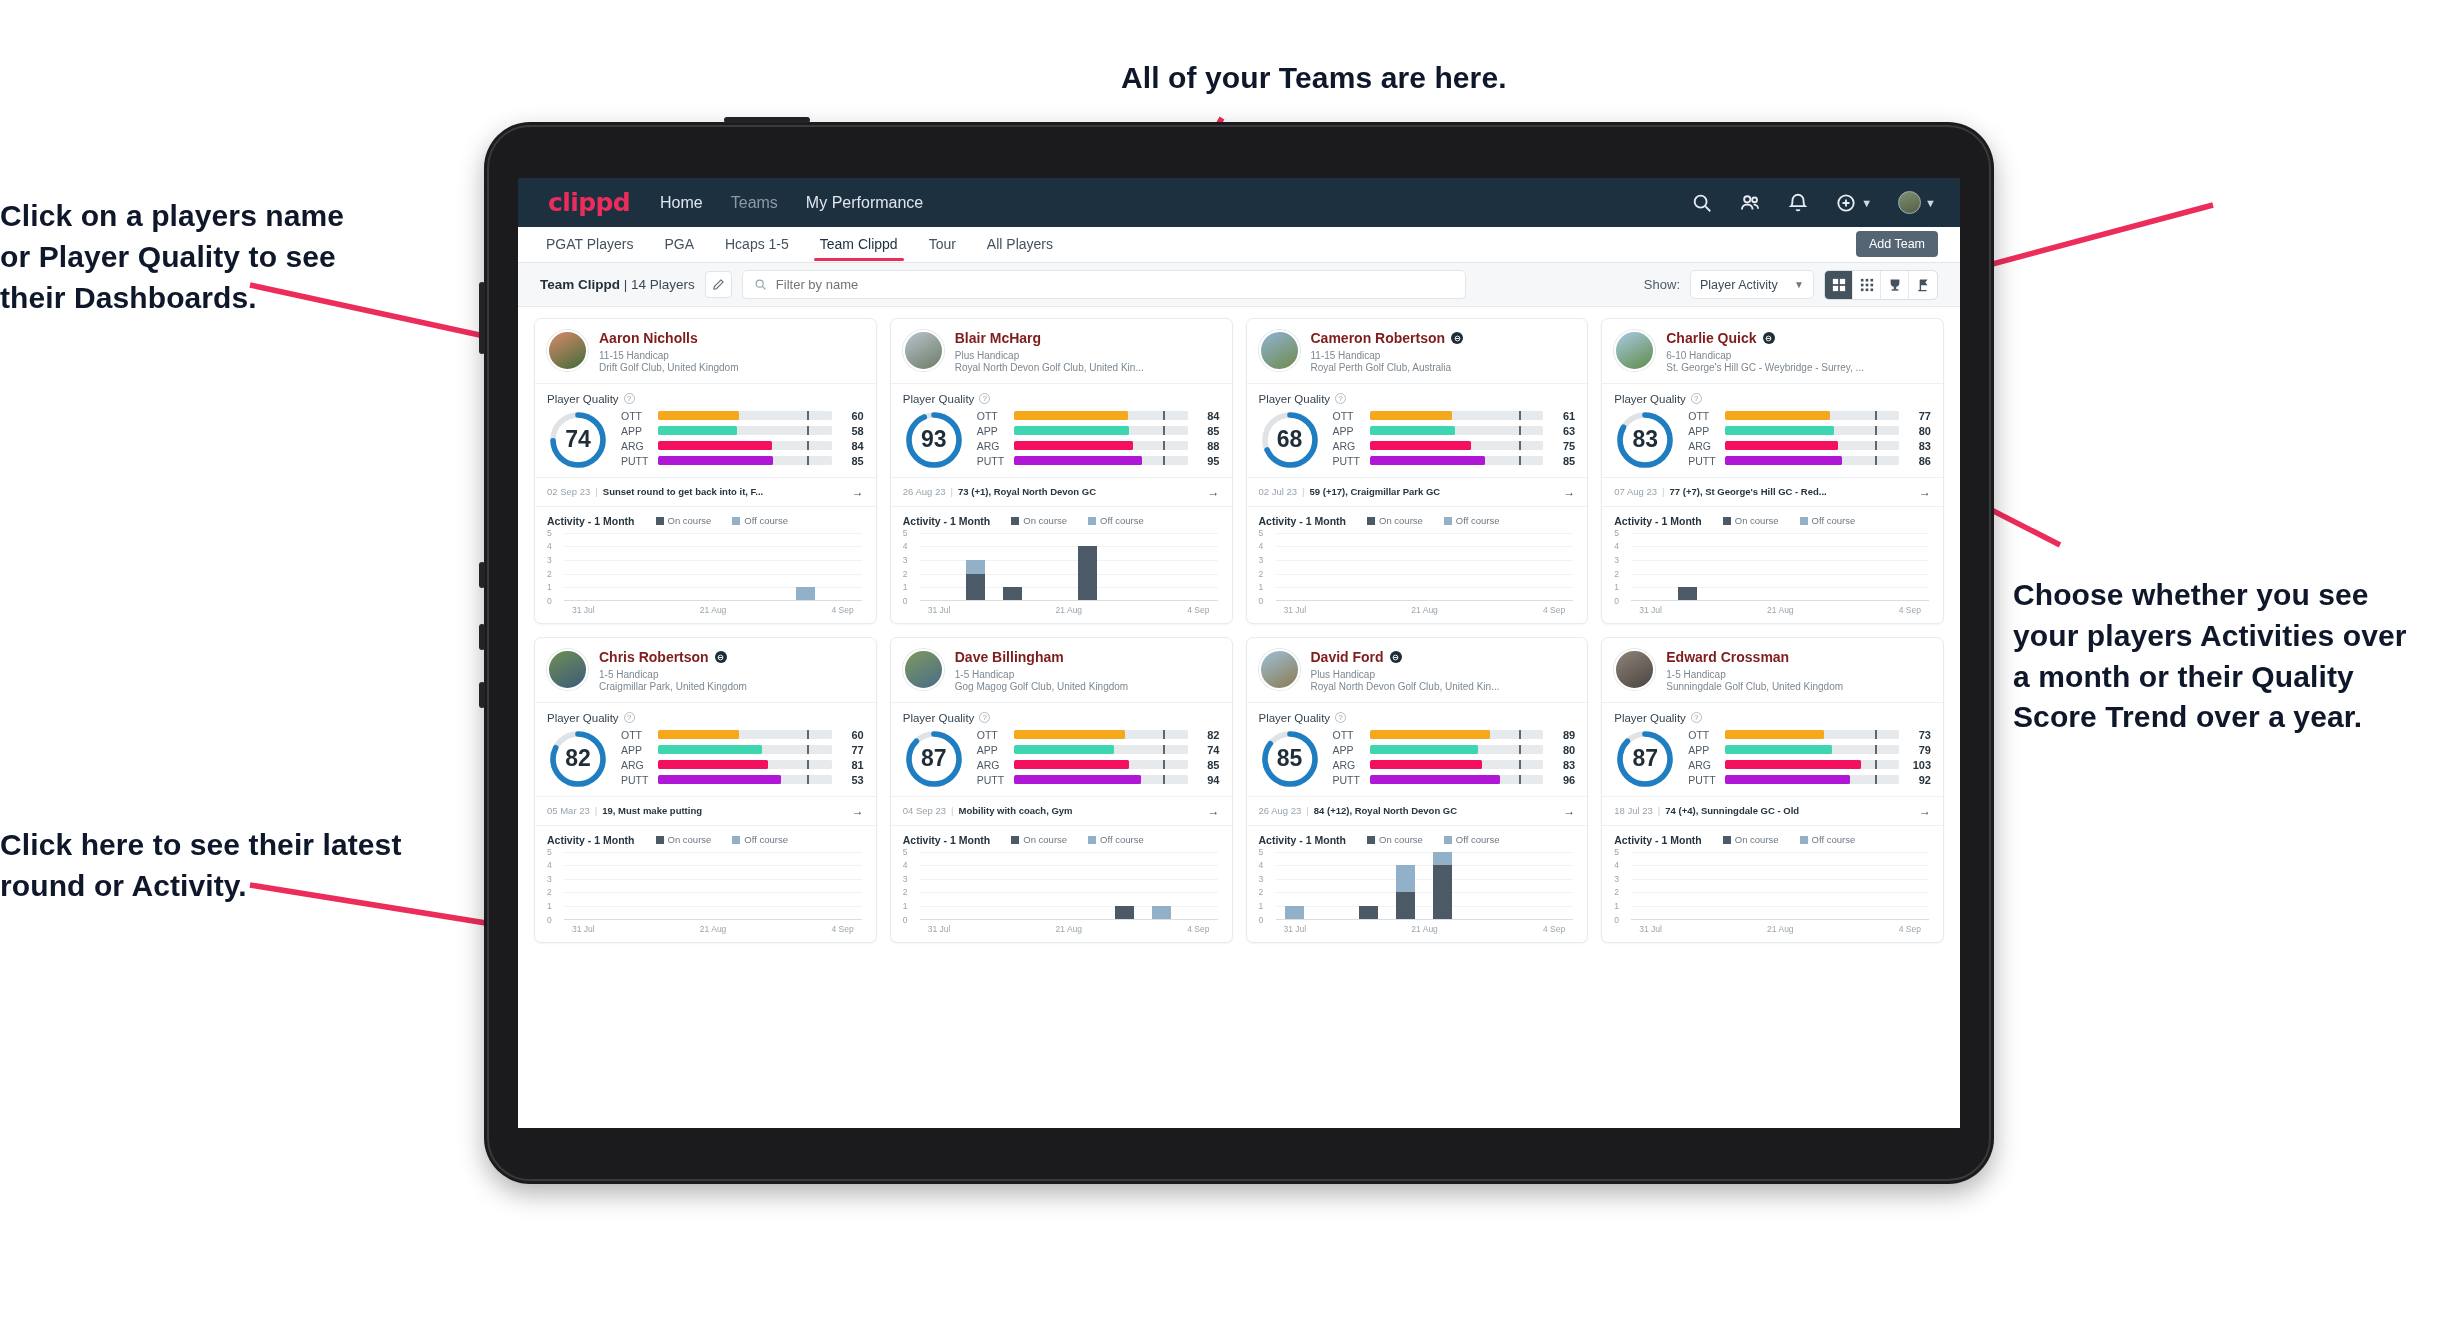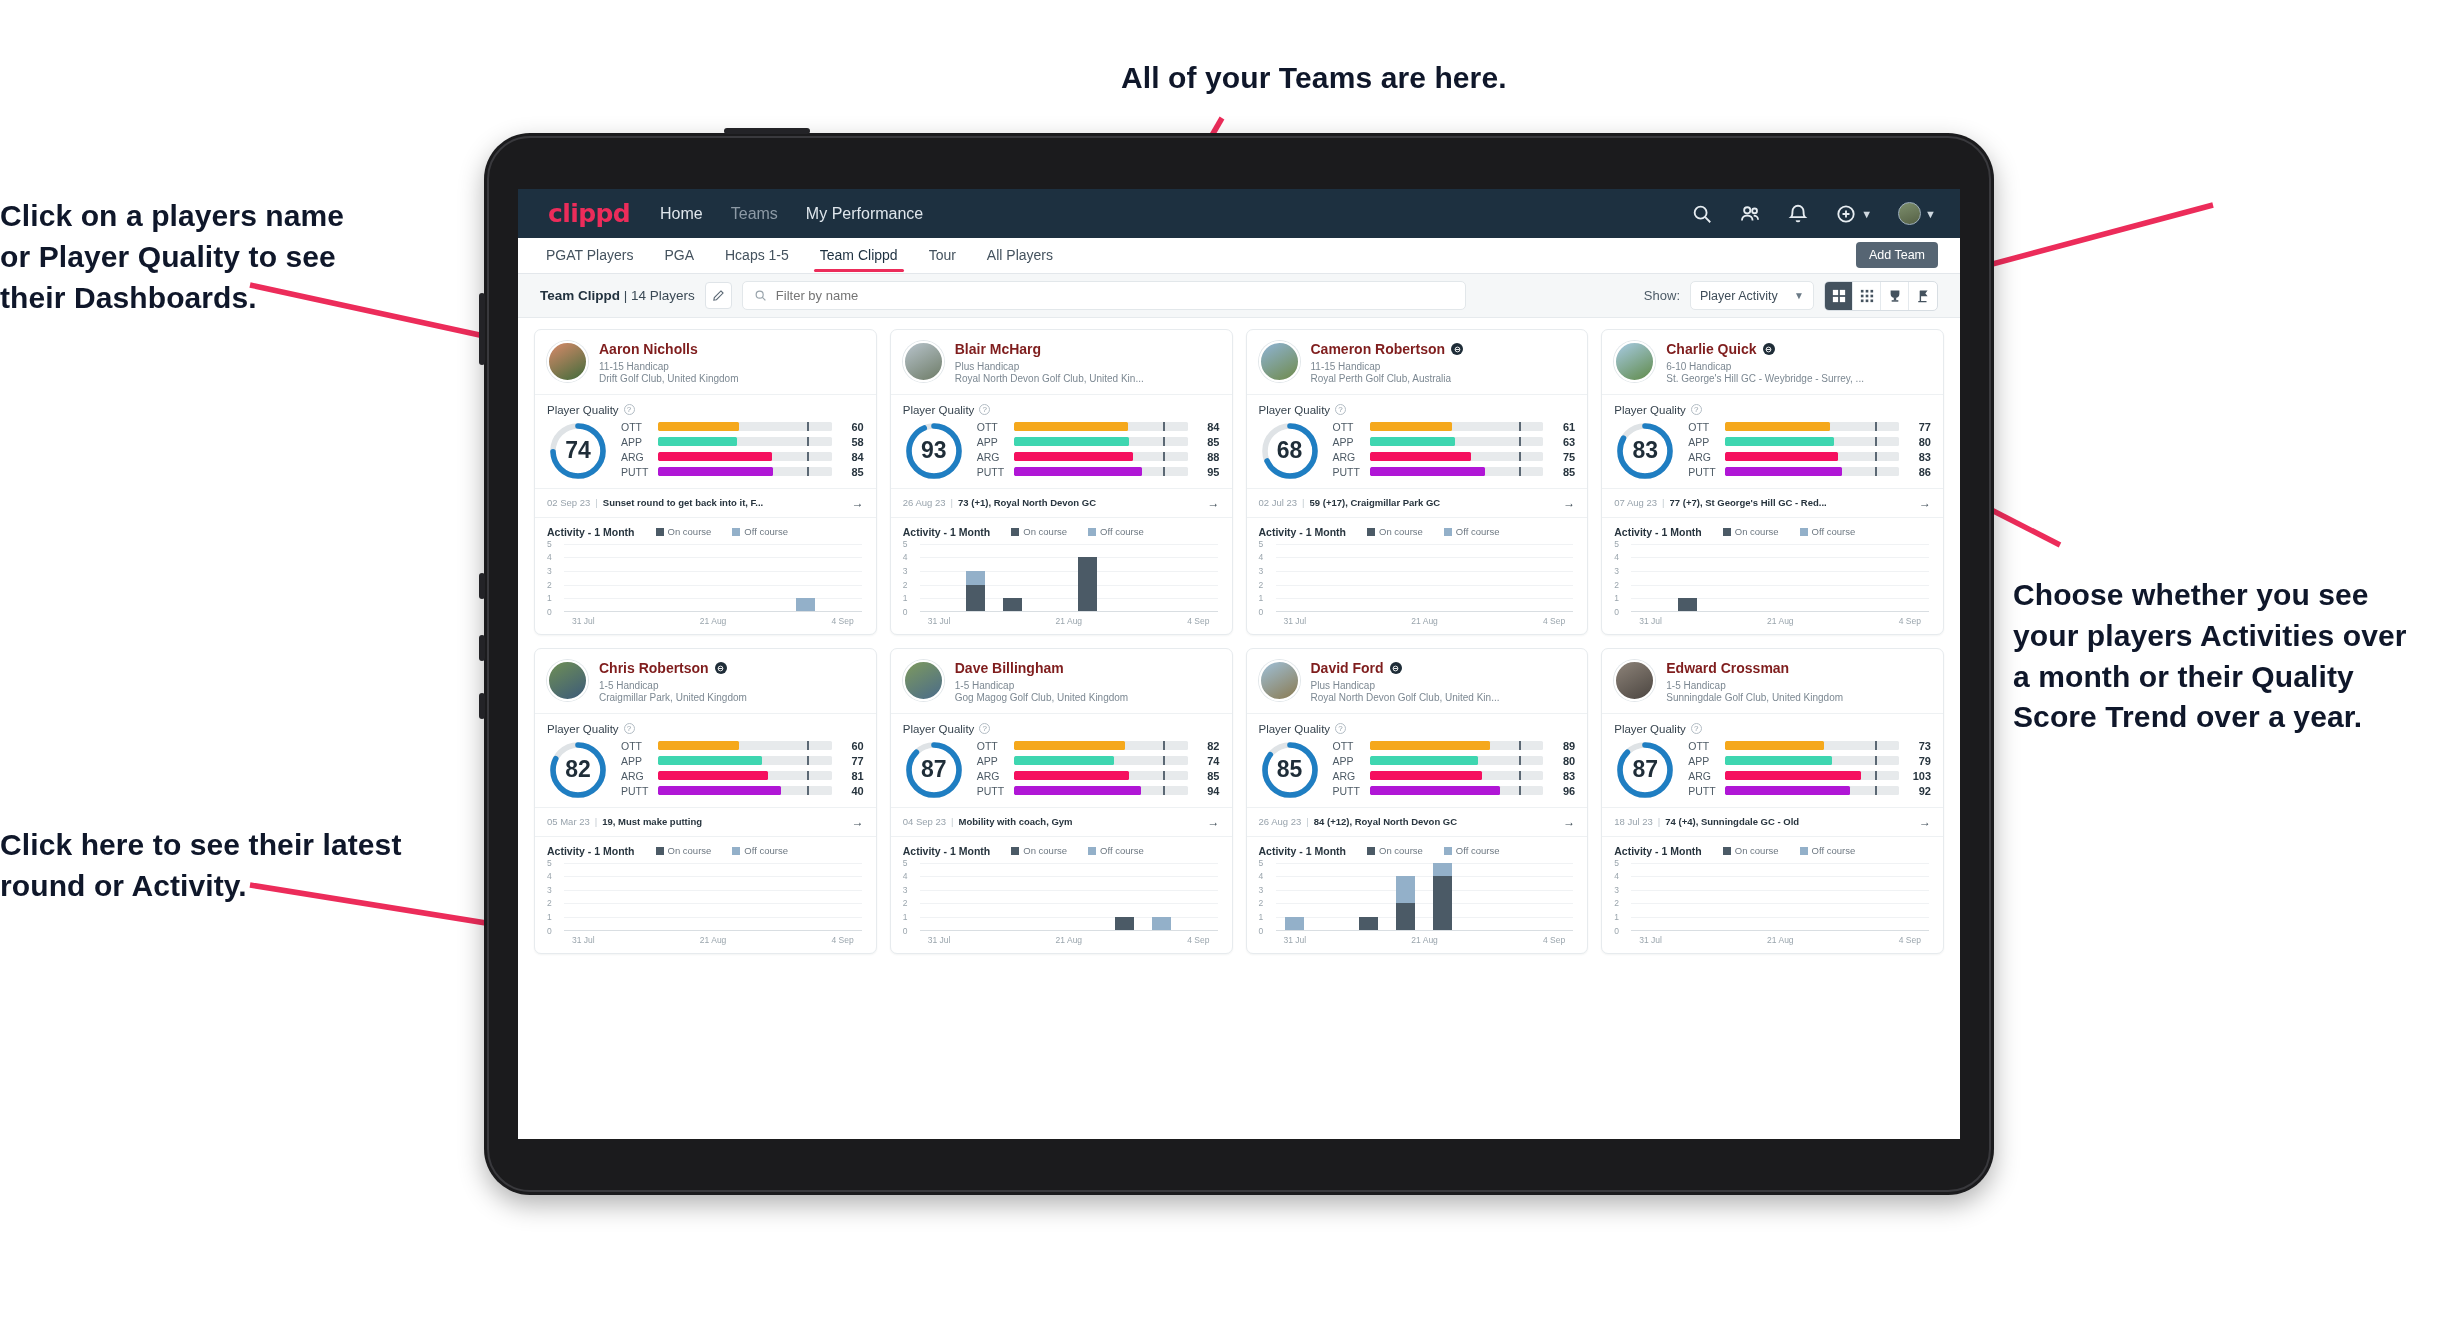--- a/index.html
+++ b/index.html
@@ -7,21 +7,21 @@
     font-family:"Liberation Sans",sans-serif;overflow:hidden;}
   #root{position:relative;width:2452px;height:1319px;}
 
   
   .anno{position:absolute;color:#0f172a;font-size:30px;line-height:1.36;
         letter-spacing:.1px;white-space:pre-line;font-weight:bold;}
   svg.arrows{position:absolute;left:0;top:0;width:2452px;height:1319px;
         pointer-events:none;}
 
   
-  #tablet{position:absolute;left:484px;top:133px;width:1510px;height:1062px;
+  #tablet{position:absolute;left:484px;top:122px;width:1510px;height:1062px;
       background:#1b1b1d;border-radius:46px;
       box-shadow:0 10px 26px rgba(0,0,0,.30);}
   #tablet:before{content:"";position:absolute;left:3px;top:3px;right:3px;bottom:3px;
       border-radius:43px;border:2px solid #39393d;}
   .tbtn{position:absolute;background:#232327;border-radius:3px;}
   .screen{position:absolute;left:34px;top:56px;width:1442px;height:950px;
       background:#ffffff;overflow:hidden;}
 
   
   .navbar{height:49px;background:#1d3040;display:flex;align-items:center;
@@ -815,21 +815,21 @@
         <span class="mtick" style="left:86%"></span>
       </span>
       <span class="mval">81</span>
     </div>
                   <div class="mrow">
       <span class="mlab">PUTT</span>
       <span class="mtrack">
         <span class="mfill" style="width:70.98%;background:#b016d6"></span>
         <span class="mtick" style="left:86%"></span>
       </span>
-      <span class="mval">40</span>
+      <span class="mval">53</span>
     </div>
                 </div>
       </div>
     </div>
 
     <div class="lastrow">
       <span class="ldate">05 Mar 23</span>
       <span class="lsep">|</span>
       <span class="ltext">19, Must make putting</span>
       <span class="larrow">→</span>

